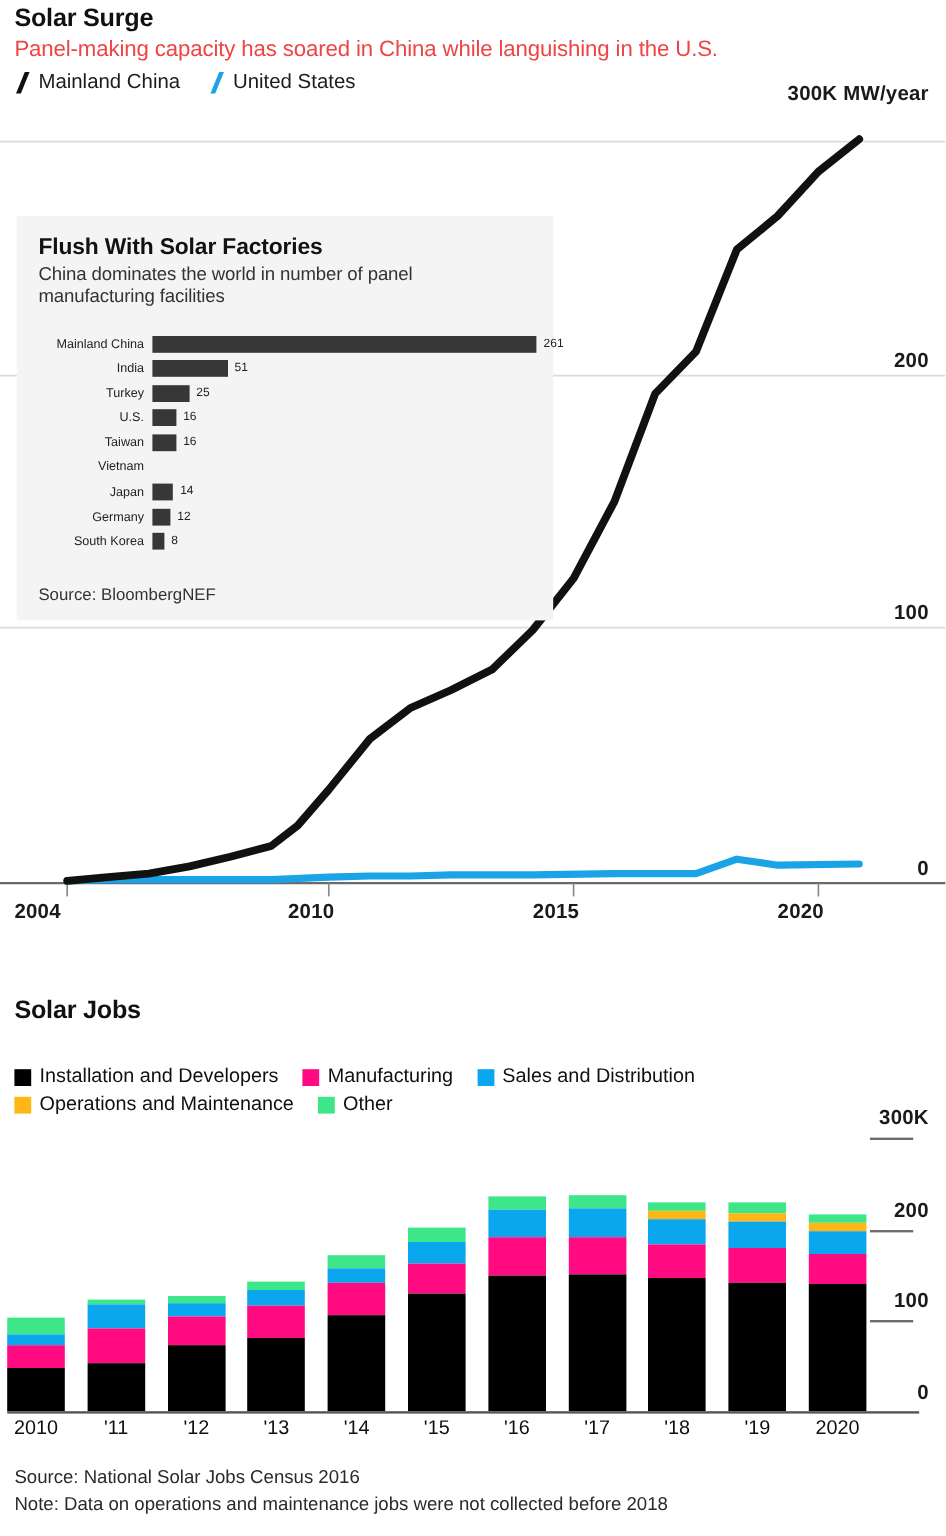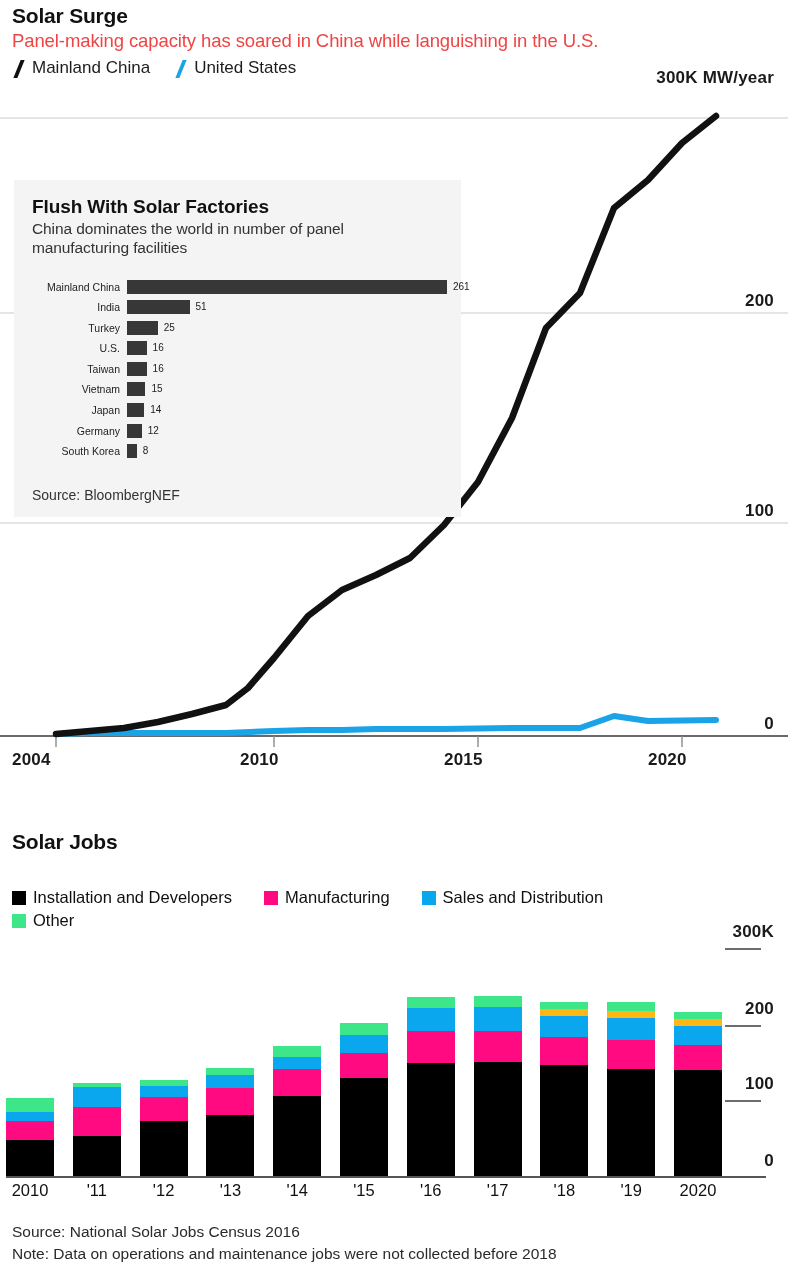--- a/index.html
+++ b/index.html
@@ -161,21 +161,21 @@
   #jobs-sub   { position: absolute; left: 12px; top: 28px; }
 
   #jobs-legend {
     position: absolute;
     left: 12px; top: 58px;
     width: 760px;
     font-size: 16.5px;
     color: #101010;
     line-height: 1.42;
   }
-  .legend-row { display: flex; align-items: flex-end; gap: 32px; }
+  .legend-row { display: flex; align-items: flex-end; gap: 20px; }
   .legend-chip { display: flex; align-items: center; gap: 7px; }
   .swatch {
     display: inline-block;
     width: 14px; height: 14px;
     flex: 0 0 14px;
   }
 
   
   #jobs-plot {
     position: absolute;
@@ -328,24 +328,20 @@
         </div>
         <div class="ibar-row">
           <div class="ibar-label">Taiwan</div>
           <div class="ibar-track">
             <div class="ibar-fill" style="width: 19.6169px; background: rgb(55, 55, 55);"></div>
             <div class="ibar-value" style="left: 25.6169px;">16</div>
           </div>
         </div>
         <div class="ibar-row">
           <div class="ibar-label">Vietnam</div>
-          <div class="ibar-track">
-            <div class="ibar-fill" style="width: 18.3908px; background: rgb(55, 55, 55);"></div>
-            <div class="ibar-value" style="left: 24.3908px;">15</div>
-          </div>
         </div>
         <div class="ibar-row">
           <div class="ibar-label">Japan</div>
           <div class="ibar-track">
             <div class="ibar-fill" style="width: 17.1648px; background: rgb(55, 55, 55);"></div>
             <div class="ibar-value" style="left: 23.1648px;">14</div>
           </div>
         </div>
         <div class="ibar-row">
           <div class="ibar-label">Germany</div>
@@ -381,20 +377,24 @@
         <span class="swatch" style="background:#ff0a80"></span>
         <span>Manufacturing</span>
       </span>
       <span class="legend-chip">
         <span class="swatch" style="background:#0aa6ee"></span>
         <span>Sales and Distribution</span>
       </span>
     </div>
     <div class="legend-row">
       <span class="legend-chip">
+        <span class="swatch" style="background:#ffb715"></span>
+        <span>Operations and Maintenance</span>
+      </span>
+      <span class="legend-chip">
         <span class="swatch" style="background:#3ee68a"></span>
         <span>Other</span>
       </span>
     </div>
   </div>
 
   <div id="jobs-plot">
     <div class="bars-area" id="jobs-bars">
 
     <div class="stack">

